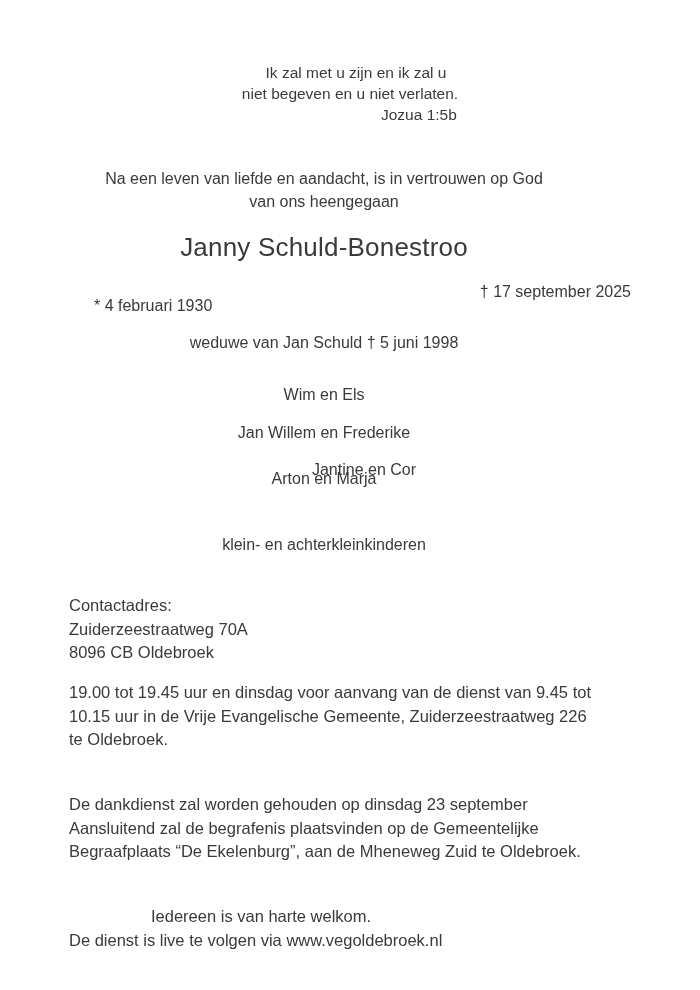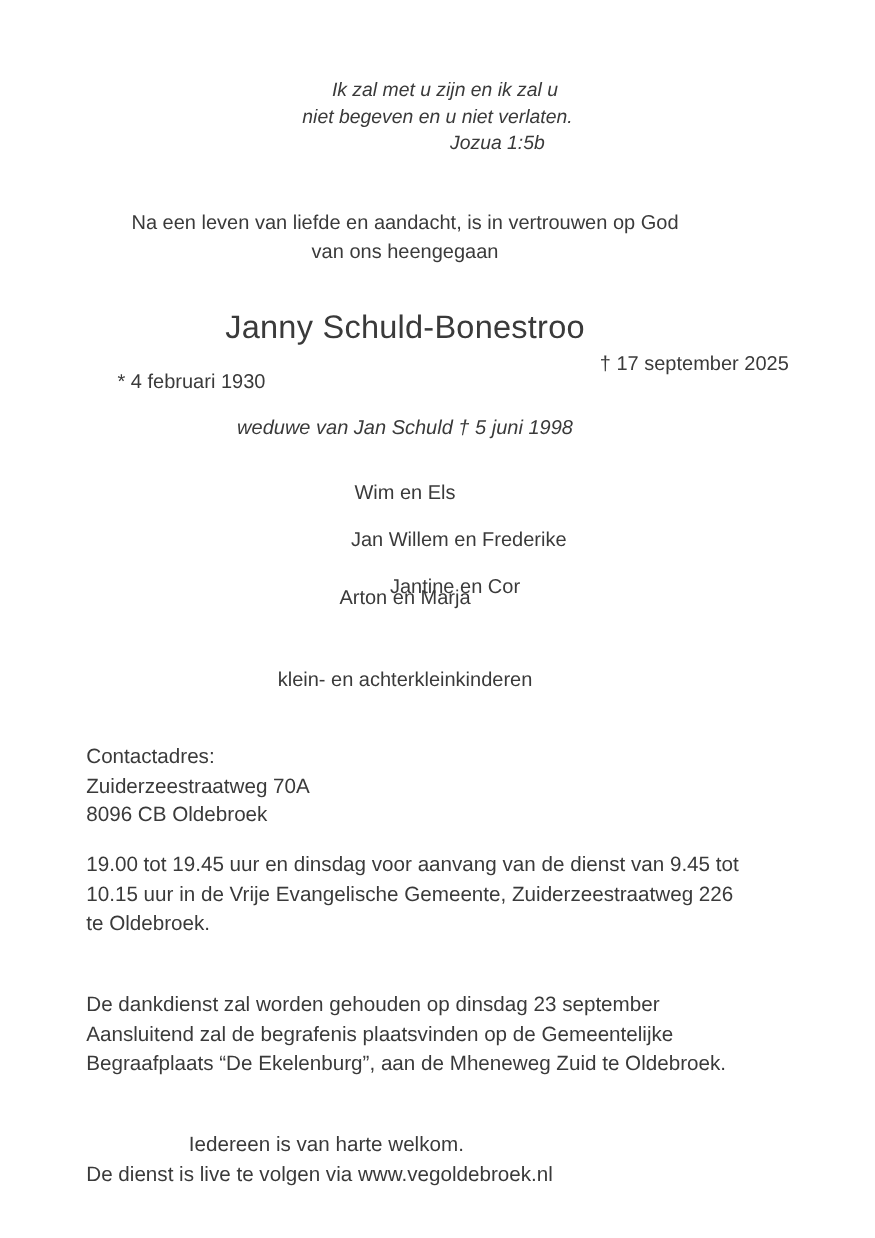--- a/index.html
+++ b/index.html
@@ -2,57 +2,57 @@
 <html><head>
 <meta charset="utf-8">
 <style>
   html, body { margin: 0; padding: 0; background: #ffffff; }
   body {
     width: 700px; height: 990px; position: relative; overflow: hidden;
     font-family: "Liberation Sans", "DejaVu Sans", sans-serif;
     color: #3a3a3a;
   }
   .abs { position: absolute; white-space: nowrap; }
-  .italic { font-style: italic; }
+  .italic { }
   .center { left: 0; width: 648px; text-align: center; }
 
   .verse { font-size: 15.5px; line-height: 21px; }
   .intro { font-size: 16px; line-height: 23px; }
   .name  { font-size: 26px; letter-spacing: 0.2px; }
   .dates { font-size: 16px; }
   .widow { font-size: 16px; }
   .fam   { font-size: 16px; }
   .body  { font-size: 16.5px; line-height: 23.5px; left: 69px; }
 </style>
 </head>
 <body>
 
 <div>
 
   <div class="abs italic verse" style="left:0;width:700px;top:62px;">
     <div style="text-align:center;padding-left:12px;">Ik zal met u zijn en ik zal u</div>
     <div style="text-align:center;">niet begeven en u niet verlaten.</div>
-    <div style="position:absolute;left:360px;top:42px;">Jozua 1:5b</div>
+    <div style="position:absolute;left:381px;top:42px;">Jozua 1:5b</div>
   </div>
 
   <div class="abs center intro" style="top:167px;">
     <div>Na een leven van liefde en aandacht, is in vertrouwen op God</div>
     <div>van ons heengegaan</div>
   </div>
 
-  <div class="abs center name" style="top:246px;">Janny Schuld-Bonestroo</div>
+  <div class="abs center name" style="top:232px;">Janny Schuld-Bonestroo</div>
 
   <div class="abs dates" style="left:94px;top:297px;">* 4 februari 1930</div>
   <div class="abs dates" style="right:69px;top:283px;">† 17 september 2025</div>
 
   <div class="abs center italic widow" style="top:334px;">weduwe van Jan Schuld † 5 juni 1998</div>
 
   <div>
     <div class="abs center fam" style="top:386px;">Wim en Els</div>
-    <div class="abs center fam" style="top:424px;margin-left:43px;">Jan Willem en Frederike</div>
+    <div class="abs center fam" style="top:424px;">Jan Willem en Frederike</div>
     <div class="abs center fam" style="top:461px;padding-left:40px;">Jantine en Cor</div>
     <div class="abs center fam" style="top:470px;">Arton en Marja</div>
     <div class="abs center fam" style="top:536px;">klein- en achterkleinkinderen</div>
   </div>
 
   <div class="abs body" style="top:594px;">
     <div>Contactadres:</div>
     <div>Zuiderzeestraatweg 70A</div>
     <div>8096 CB Oldebroek</div>
   </div>

